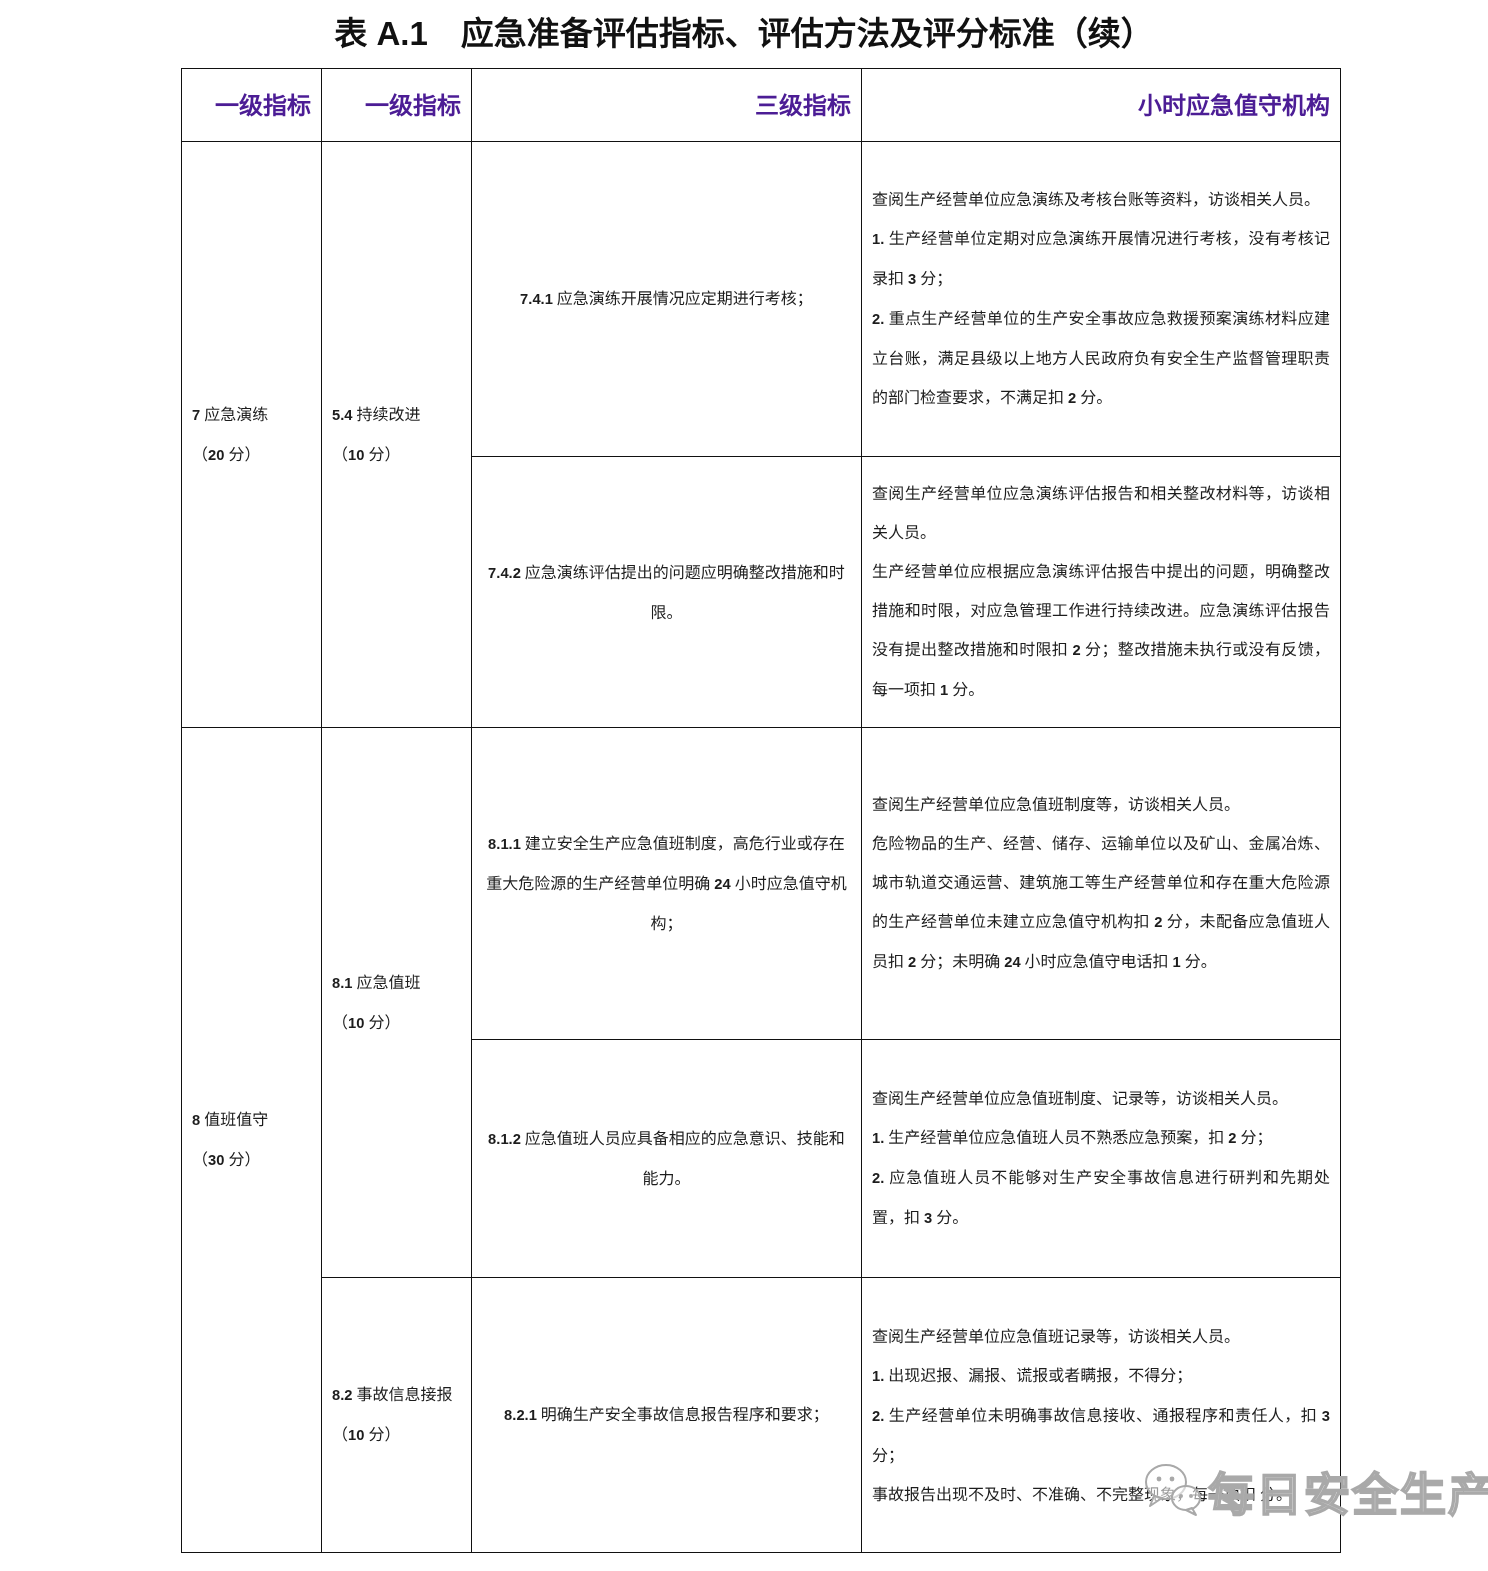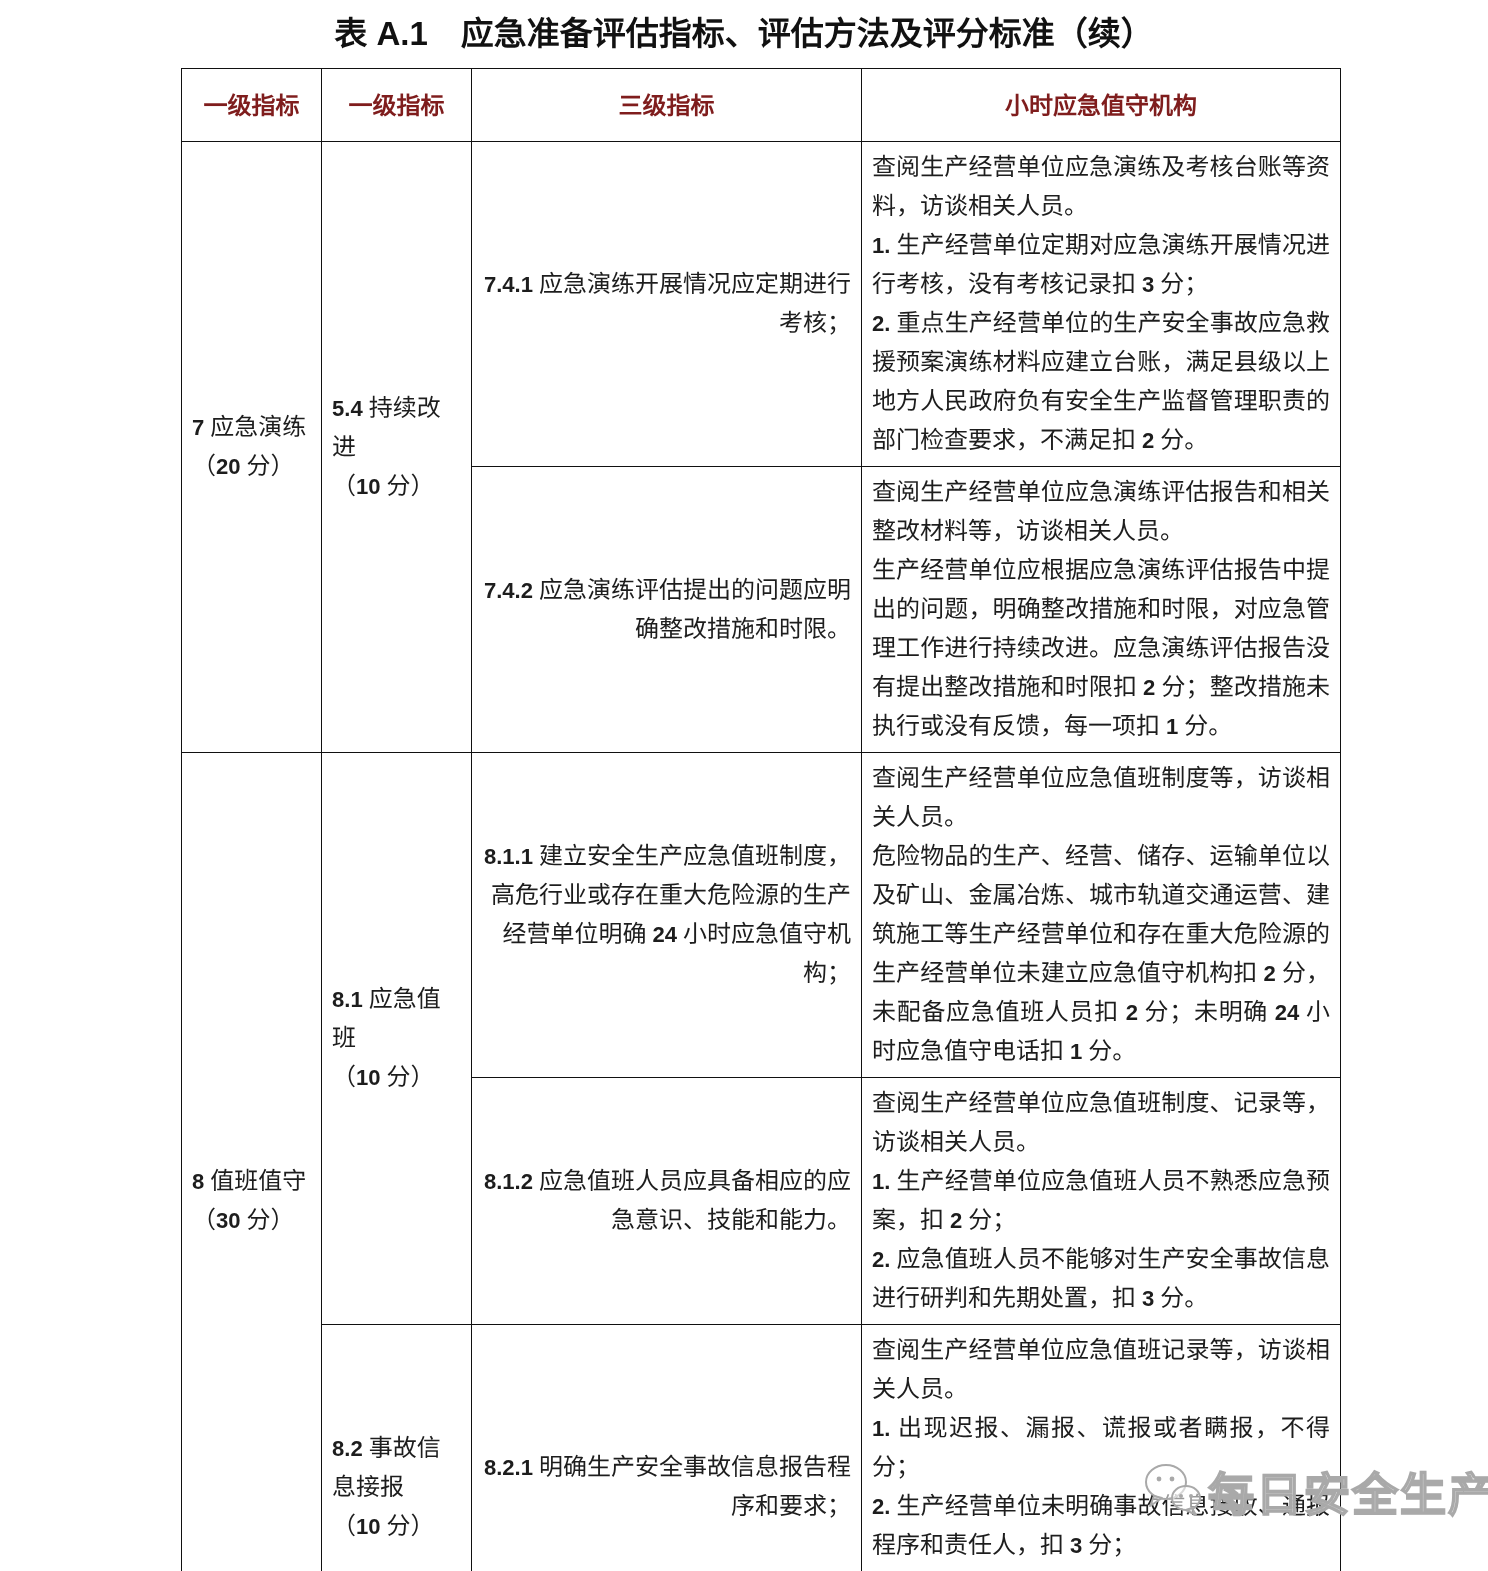--- a/index.html
+++ b/index.html
@@ -27,35 +27,35 @@
     border-collapse:collapse;
     table-layout:fixed;
   }
   table.eval col.c1 { width:140px; }
   table.eval col.c2 { width:150px; }
   table.eval col.c3 { width:390px; }
   table.eval col.c4 { width:479px; }
   table.eval td, table.eval th {
     border:1.5px solid #111;
     padding:6px 10px;
-    font-size:24px;
+    font-size:16px;
     line-height:39px;
     vertical-align:middle;
     word-break:break-all;
   }
   table.eval th {
     height:73px;
     font-family:"Liberation Sans", sans-serif;
     font-weight:700;
-    text-align:center;
+    text-align:right;
     font-size:24px;
-    color:#7f1d1d;
+    color:#4c1d95;
   }
   td.lvl1, td.lvl2 { text-align:left; vertical-align:middle; padding-left:12px; }
-  td.lvl3 { vertical-align:middle; text-align:right; padding-left:12px; padding-right:8px; }
+  td.lvl3 { vertical-align:middle; text-align:center; padding-left:12px; padding-right:8px; }
   td.method { vertical-align:top; text-align:justify; padding:5px 9px; }
   .para { margin:0; }
   b.num {
     font-family:"Liberation Sans", sans-serif;
     font-weight:700;
     font-size:0.92em;
   }
   tr.r1 { height:315px; }
   tr.r2 { height:271px; }
   tr.r3 { height:312px; }

